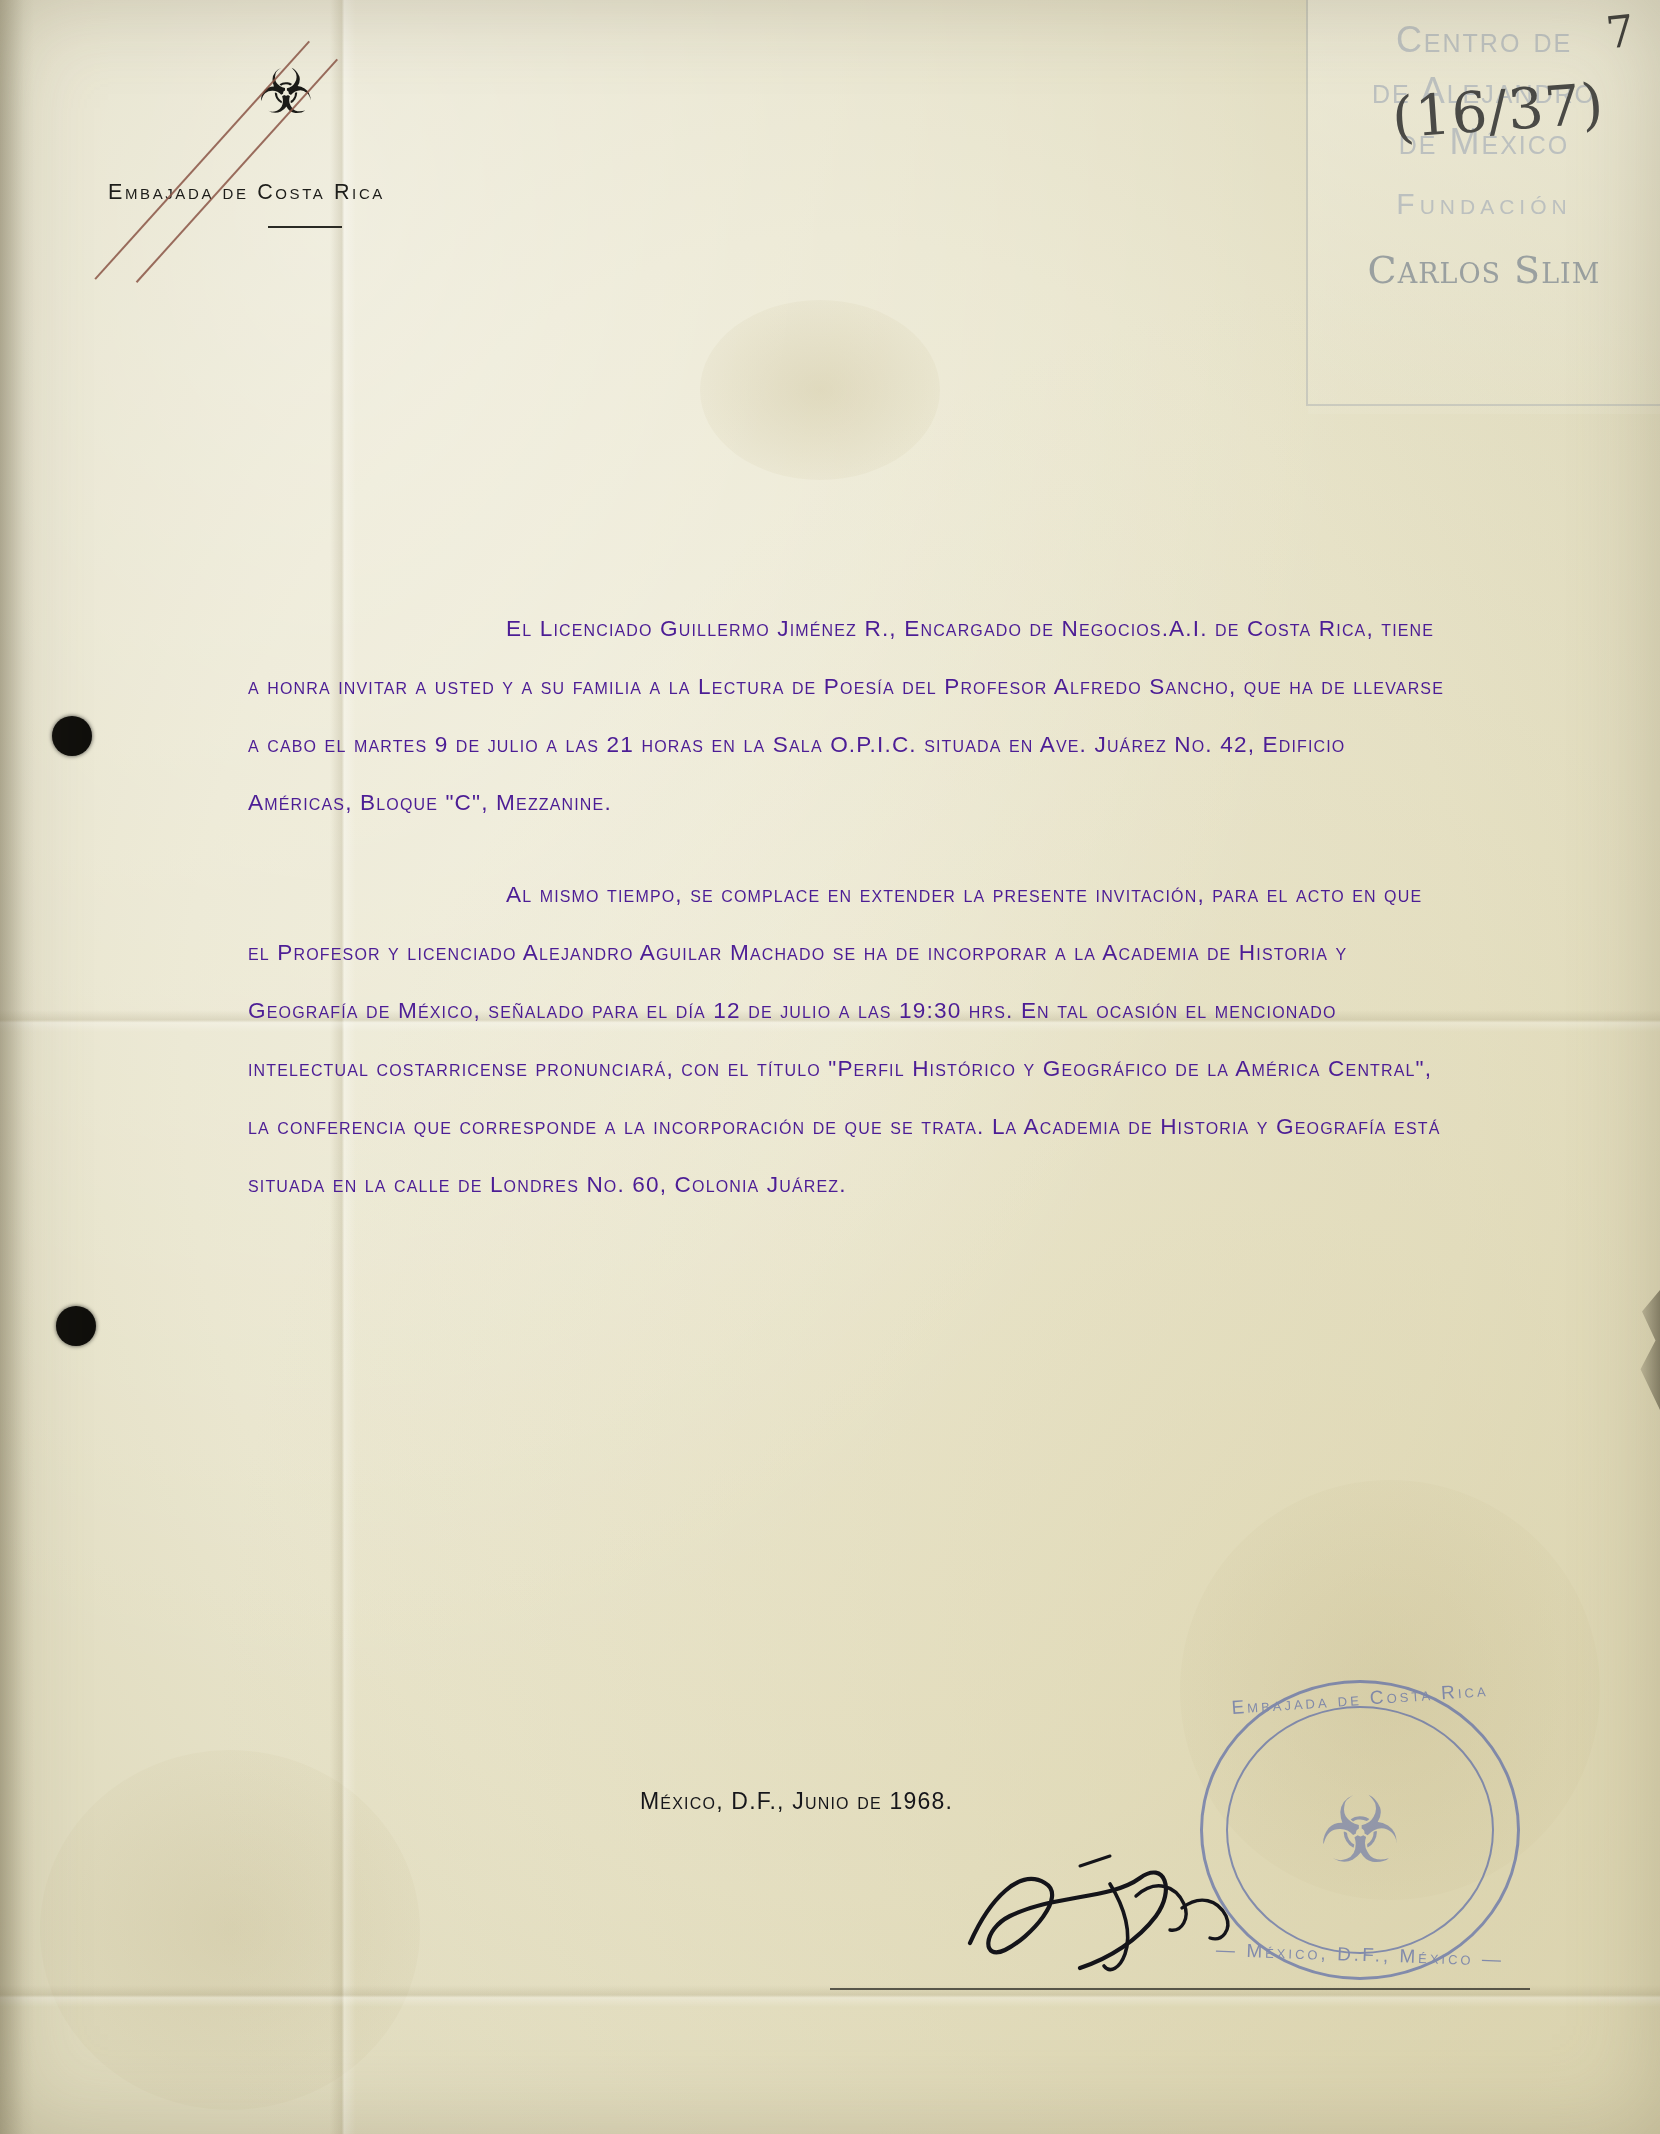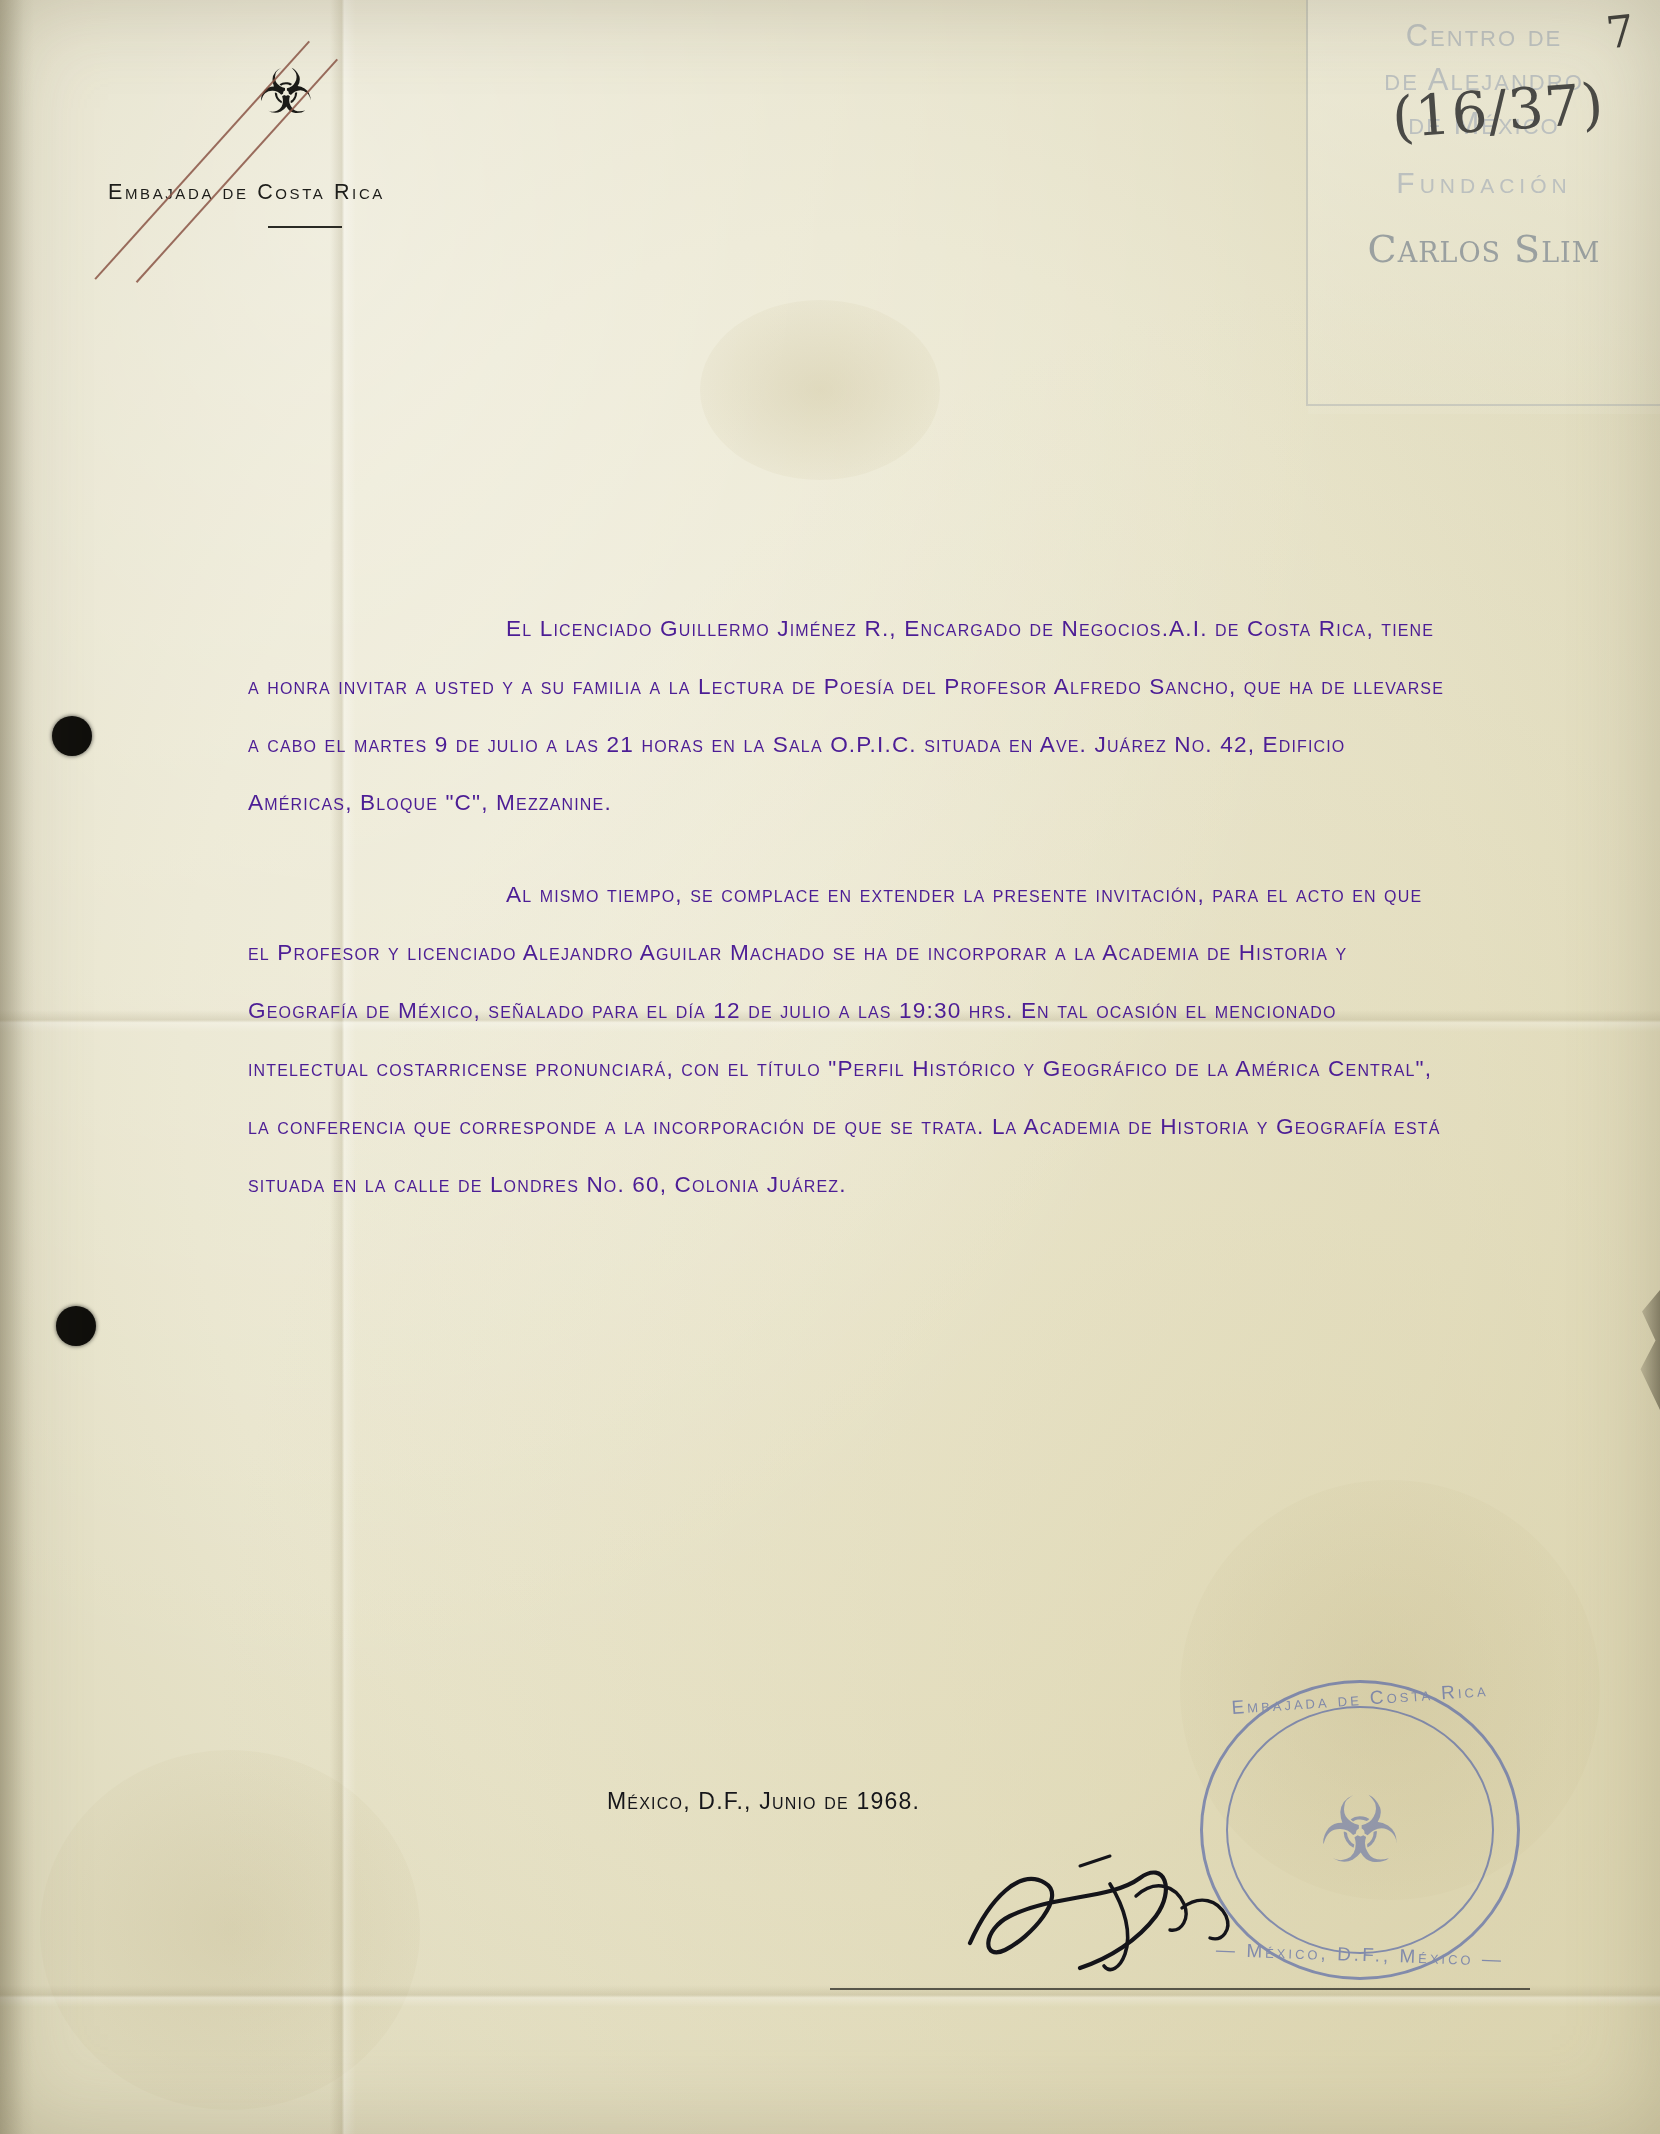--- a/index.html
+++ b/index.html
@@ -134,21 +134,21 @@
     height: 400px;
     padding: 14px 0 0 0;
     background: linear-gradient(180deg, rgba(243,241,228,0.55), rgba(235,232,212,0.25));
     color: #b9bdbc;
     text-align: center;
     font-variant: small-caps;
     letter-spacing: 2px;
     line-height: 1.42;
   }
   .archive-stamp .ln {
-    font-size: 31px;
+    font-size: 36px;
     color: #bcc0bf;
     white-space: nowrap;
   }
   .archive-stamp .ln.fund {
     margin-top: 16px;
     font-size: 30px;
     letter-spacing: 5px;
   }
   .archive-stamp .sig {
     margin-top: 18px;
@@ -202,21 +202,21 @@
     margin: 0 0 34px 0;
     line-height: 58px;
   }
   .body p .indent {
     display: inline-block;
     width: 258px;
   }
 
   .dateline {
     position: absolute;
-    left: 607px;
+    left: 640px;
     top: 1788px;
     font-size: 23px;
     color: #16161a;
     font-variant: small-caps;
     letter-spacing: 1.2px;
   }
 
   
   .signature {
     position: absolute;

